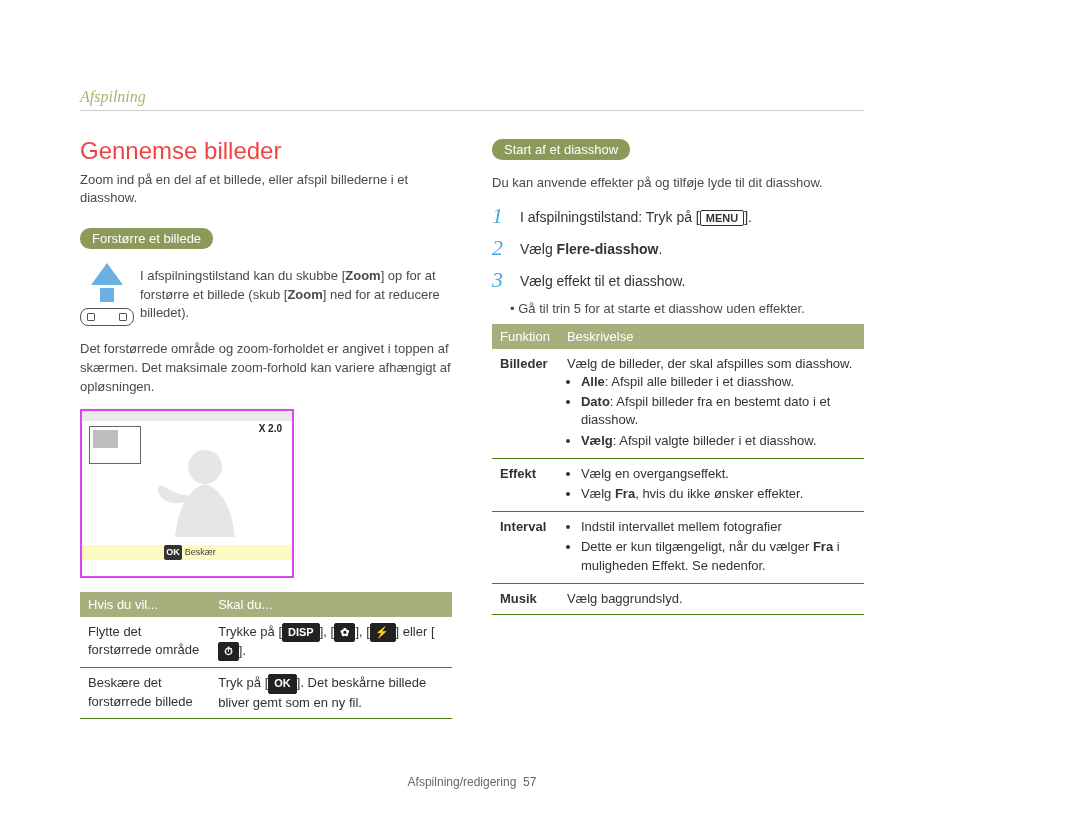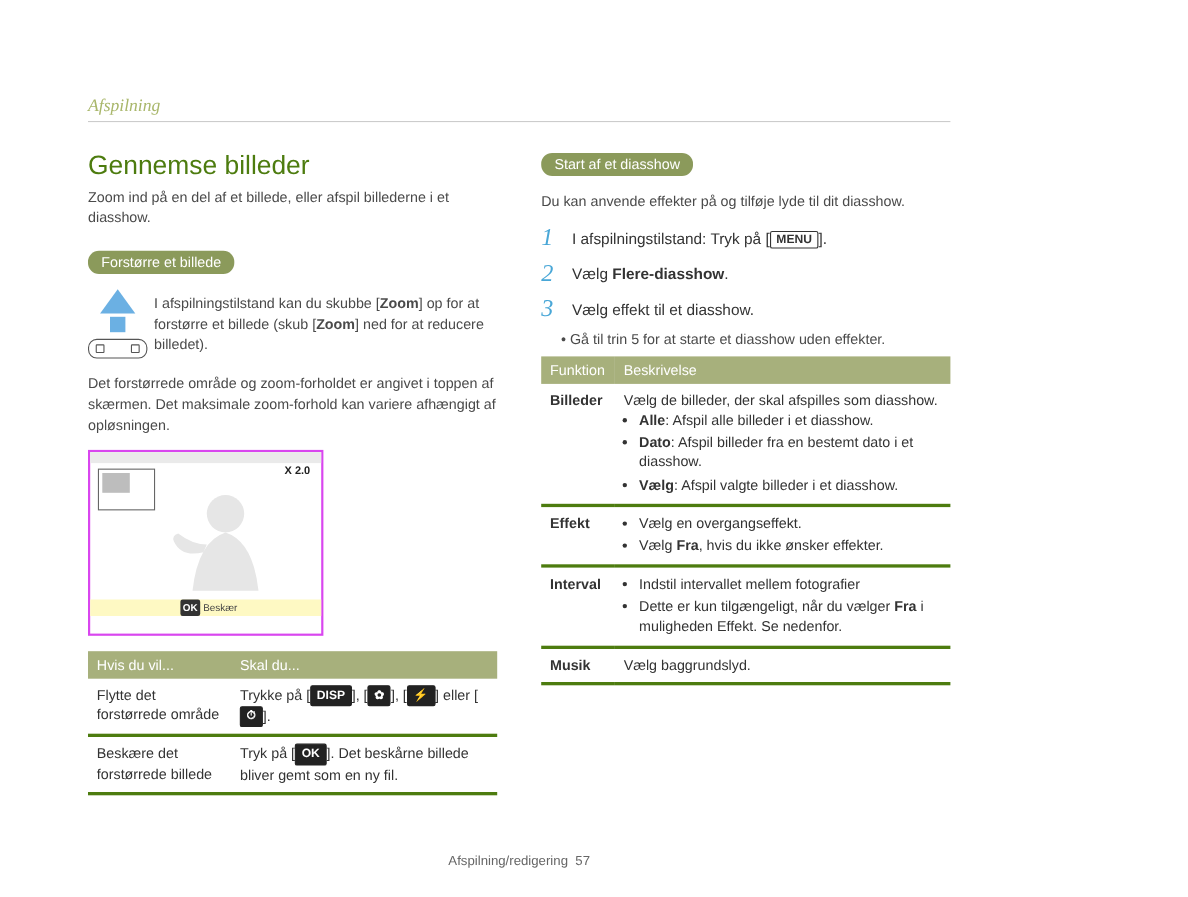--- a/index.html
+++ b/index.html
@@ -31,21 +31,21 @@
   }
   .two-col {
     display: flex;
     gap: 40px;
   }
   .col {
     flex: 1;
     min-width: 0;
   }
   .h1-green {
-    color: #4d7c0f;
+    color: #ef4444;
     font-size: 24px;
     font-weight: normal;
     margin: 0 0 6px 0;
   }
   .intro {
     font-size: 13px;
     line-height: 1.35;
     color: #4a4a4a;
     margin-bottom: 14px;
   }
@@ -167,21 +167,21 @@
   table th {
     background: #a7b07c;
     color: #fff;
     font-weight: normal;
     text-align: left;
     padding: 5px 8px;
     border: 0;
   }
   table td {
     padding: 6px 8px;
-    border-bottom: 3px solid #4d7c0f;
+    border-bottom: 1px solid #4d7c0f;
     vertical-align: top;
     color: #333;
     line-height: 1.4;
   }
   table td:first-child {
     width: 35%;
   }
   .right table.funk td:first-child {
     width: 18%;
     font-weight: bold;

